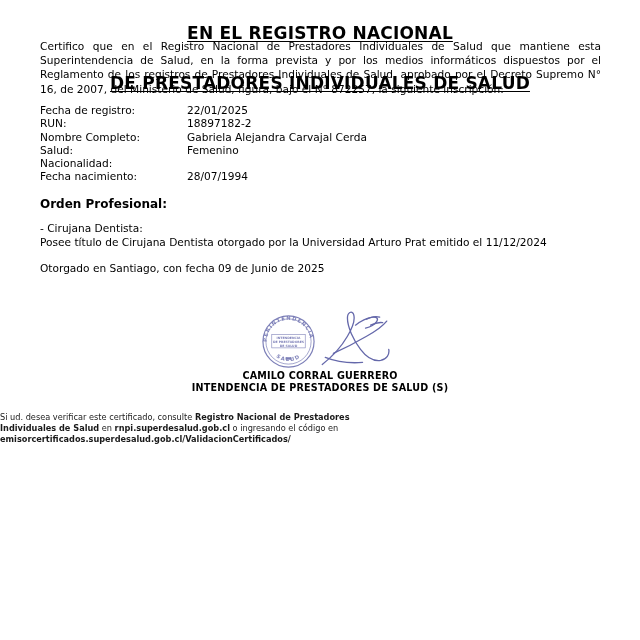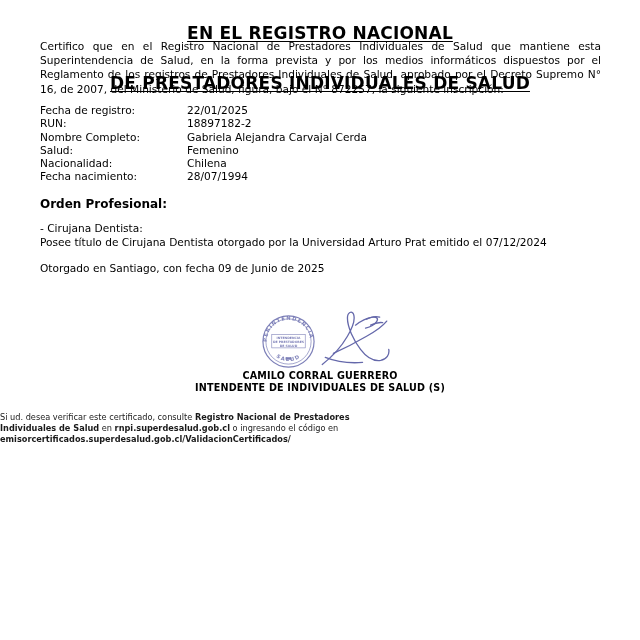--- a/index.html
+++ b/index.html
@@ -190,31 +190,30 @@
     <div class="field-row">
       <div class="field-label">Nombre Completo:</div>
       <div class="field-value">Gabriela Alejandra Carvajal Cerda</div>
     </div>
     <div class="field-row">
       <div class="field-label">Salud:</div>
       <div class="field-value">Femenino</div>
     </div>
     <div class="field-row">
       <div class="field-label">Nacionalidad:</div>
-      <div class="field-value">Chilena</div>
     </div>
     <div class="field-row">
       <div class="field-label">Fecha nacimiento:</div>
       <div class="field-value">28/07/1994</div>
     </div>
   </div>
 
   <div class="orden-heading">Orden Profesional:</div>
   <div class="orden-item-title">- Cirujana Dentista:</div>
-  <div class="orden-item-desc">Posee título de Cirujana Dentista otorgado por la Universidad Arturo Prat emitido el 07/12/2024</div>
+  <div class="orden-item-desc">Posee título de Cirujana Dentista otorgado por la Universidad Arturo Prat emitido el 11/12/2024</div>
 
   <div class="granted-line">Otorgado en Santiago, con fecha 09 de Junio de 2025</div>
 
   <div class="sign-area">
 
     <svg class="stamp" viewBox="0 0 120 120">
       <defs>
         <path id="arcTop" d="M 16,60 A 44,44 0 0 1 104,60"></path>
         <path id="arcBottom" d="M 20,60 A 40,40 0 0 0 100,60"></path>
       </defs>
@@ -241,21 +240,21 @@
         <path d="M96,28 C104,24 114,22 122,24"></path>
         <path d="M104,40 C112,36 120,34 128,35"></path>
         <path d="M14,104 C34,112 62,116 88,114"></path>
       </g>
     </svg>
 
   </div>
 
   <div class="sign-block">
     <div>CAMILO CORRAL GUERRERO</div>
-    <div>INTENDENTE DE INDIVIDUALES DE SALUD (S)</div>
+    <div>INTENDENCIA DE PRESTADORES DE SALUD (S)</div>
   </div>
 
   <div class="footer">
     <div>
       <span>Si ud. desea verificar este certificado, consulte </span><b>Registro Nacional de Prestadores</b>
     </div>
     <div>
       <b>Individuales de Salud</b><span> en </span><b>rnpi.superdesalud.gob.cl</b><span> o ingresando el código en</span>
     </div>
     <div>

